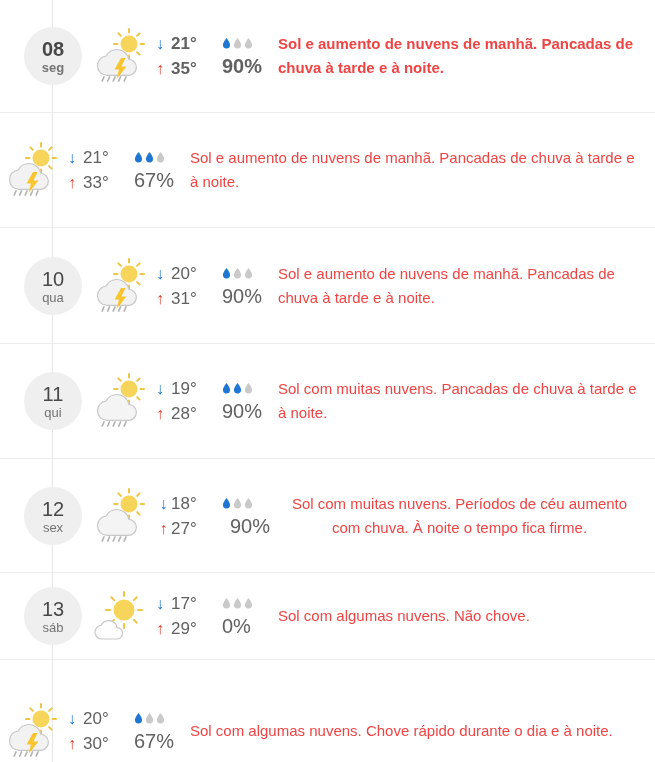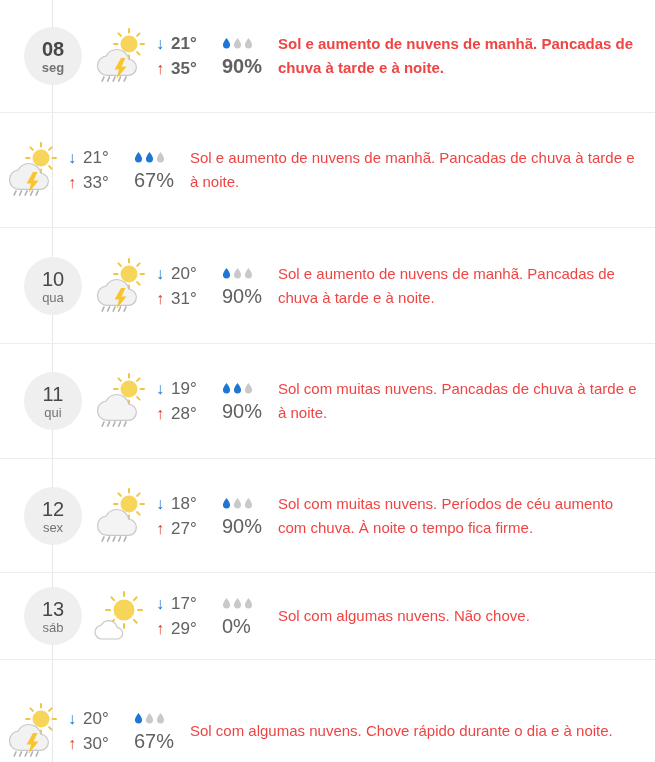--- a/index.html
+++ b/index.html
@@ -8,21 +8,21 @@
     --drop-gray:#c9c9c9;
   }
   html,body{margin:0;padding:0;background:#fff;}
   body{font-family:"Liberation Sans",sans-serif;}
   .page{position:relative;width:655px;height:762px;overflow:hidden;background:#fff;}
   .vline{position:absolute;left:52px;top:0;bottom:0;width:1px;background:#e7e7e7;}
   .rows{position:relative;}
   .row{display:flex;align-items:center;height:115px;box-sizing:border-box;border-bottom:1px solid #ededed;background:transparent;}
   .rows .row:nth-child(1){height:113px;font-weight:bold;}
   .rows .row:nth-child(3){height:116px;}
-  .rows .row:nth-child(5){height:114px;}
+  .rows .row:nth-child(5){height:114px;text-align:center;}
   .rows .row:nth-child(6){height:87px;}
   .rows .row:nth-child(7){height:142px;border-bottom:none;}
   .day-cell{width:88px;flex:none;display:flex;}
   .day-circle{width:58px;height:58px;margin-left:24px;border-radius:50%;background:#efefef;display:flex;flex-direction:column;align-items:center;justify-content:center;position:relative;z-index:1;}
   .day-num{font-size:20px;color:#484848;line-height:22px;}
   .day-week{font-size:13px;color:#737373;line-height:13px;margin-top:1px;}
   .icon-cell{width:68px;flex:none;display:flex;justify-content:center;align-items:center;}
   .icon-cell svg{display:block;}
   .temp-cell{width:58px;flex:none;}
   .temp{display:flex;align-items:center;font-size:17px;color:#616161;line-height:25px;}

